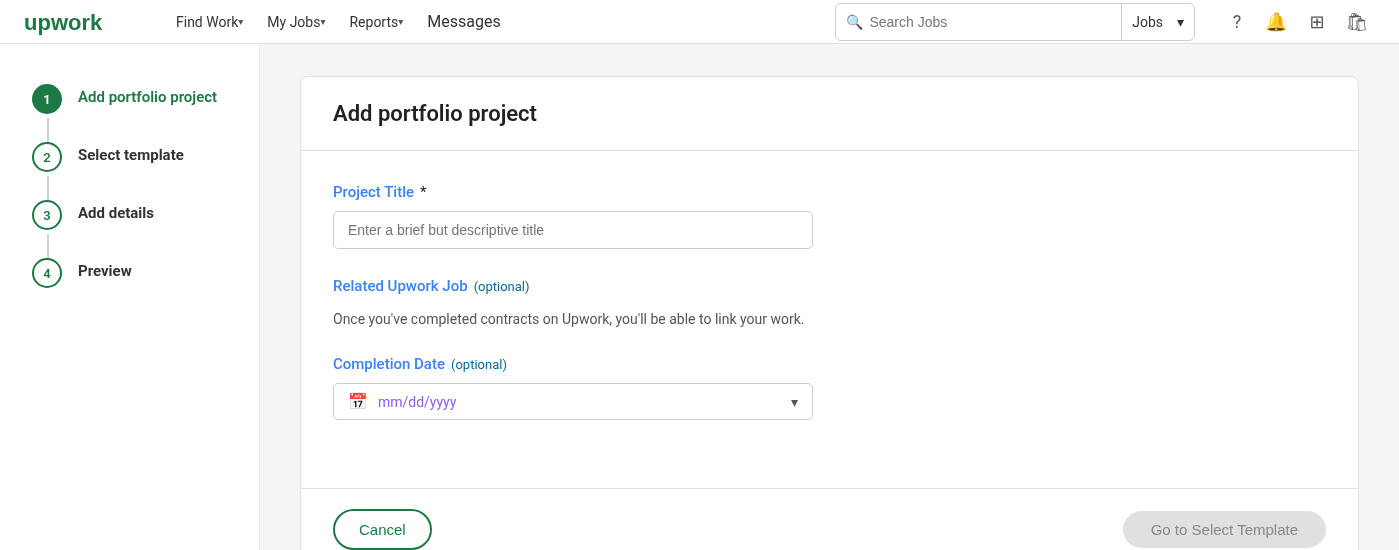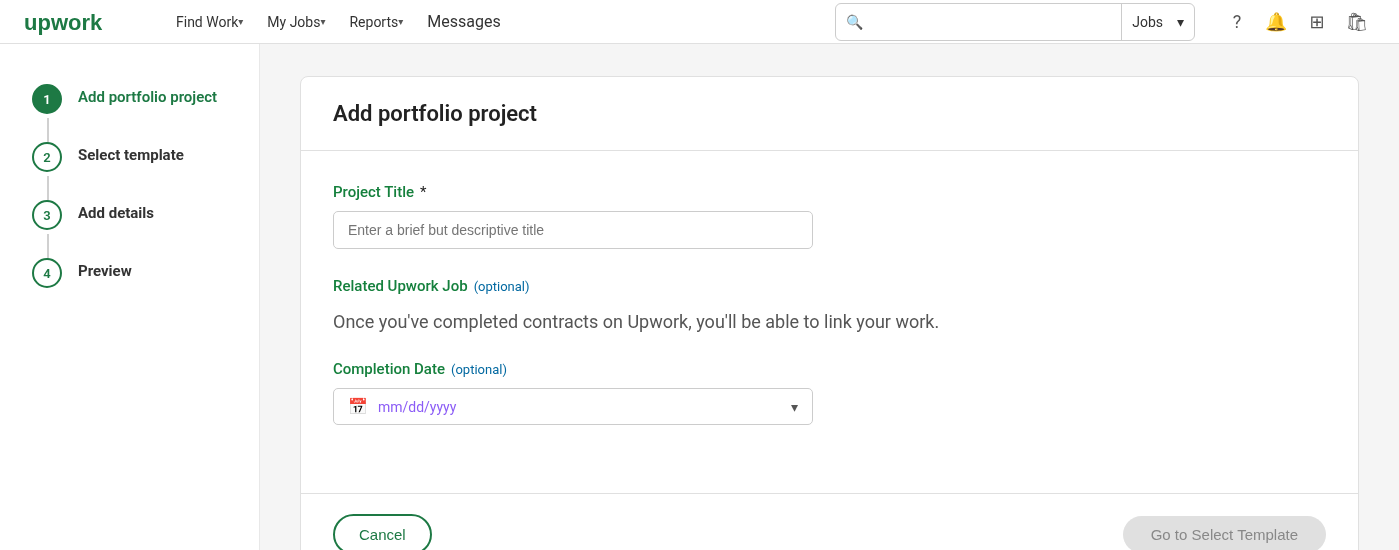--- a/index.html
+++ b/index.html
@@ -186,21 +186,21 @@
     }
     .form-label {
       display: flex;
       align-items: baseline;
       gap: 6px;
       margin-bottom: 10px;
     }
     .form-label-text {
       font-size: 15px;
       font-weight: 500;
-      color: #15803d;
+      color: #3b82f6;
     }
     .form-label-required {
       color: #222;
       font-size: 15px;
     }
     .form-label-optional {
       font-size: 13px;
       color: #0369a1;
       font-weight: 400;
     }
@@ -209,21 +209,21 @@
       max-width: 100%;
       padding: 10px 14px;
       border: 1.5px solid #ccc;
       border-radius: 5px;
       font-size: 14px;
       color: #555;
       outline: none;
     }
 
     .related-job-desc {
-      font-size: 18px;
+      font-size: 14px;
       color: #555;
       margin-top: 16px;
     }
 
     .date-picker-wrapper {
       display: flex;
       align-items: center;
       width: 480px;
       max-width: 100%;
       border: 1.5px solid #ccc;
@@ -291,20 +291,21 @@
       <span class="chevron">▾</span>
     </div>
     <div class="nav-messages nav-item">
       <span>Messages</span>
     </div>
   </nav>
 
   <div class="search-bar">
     <div class="search-bar-input-wrap">
       <span class="search-icon">🔍</span>
+      <input type="text" placeholder="Search Jobs" style="">
     </div>
     <div class="search-dropdown">
       <span>Jobs</span>
       <span>▾</span>
     </div>
   </div>
 
   <div class="header-icons">
     <div class="header-icon-btn">
       <span>?</span>

